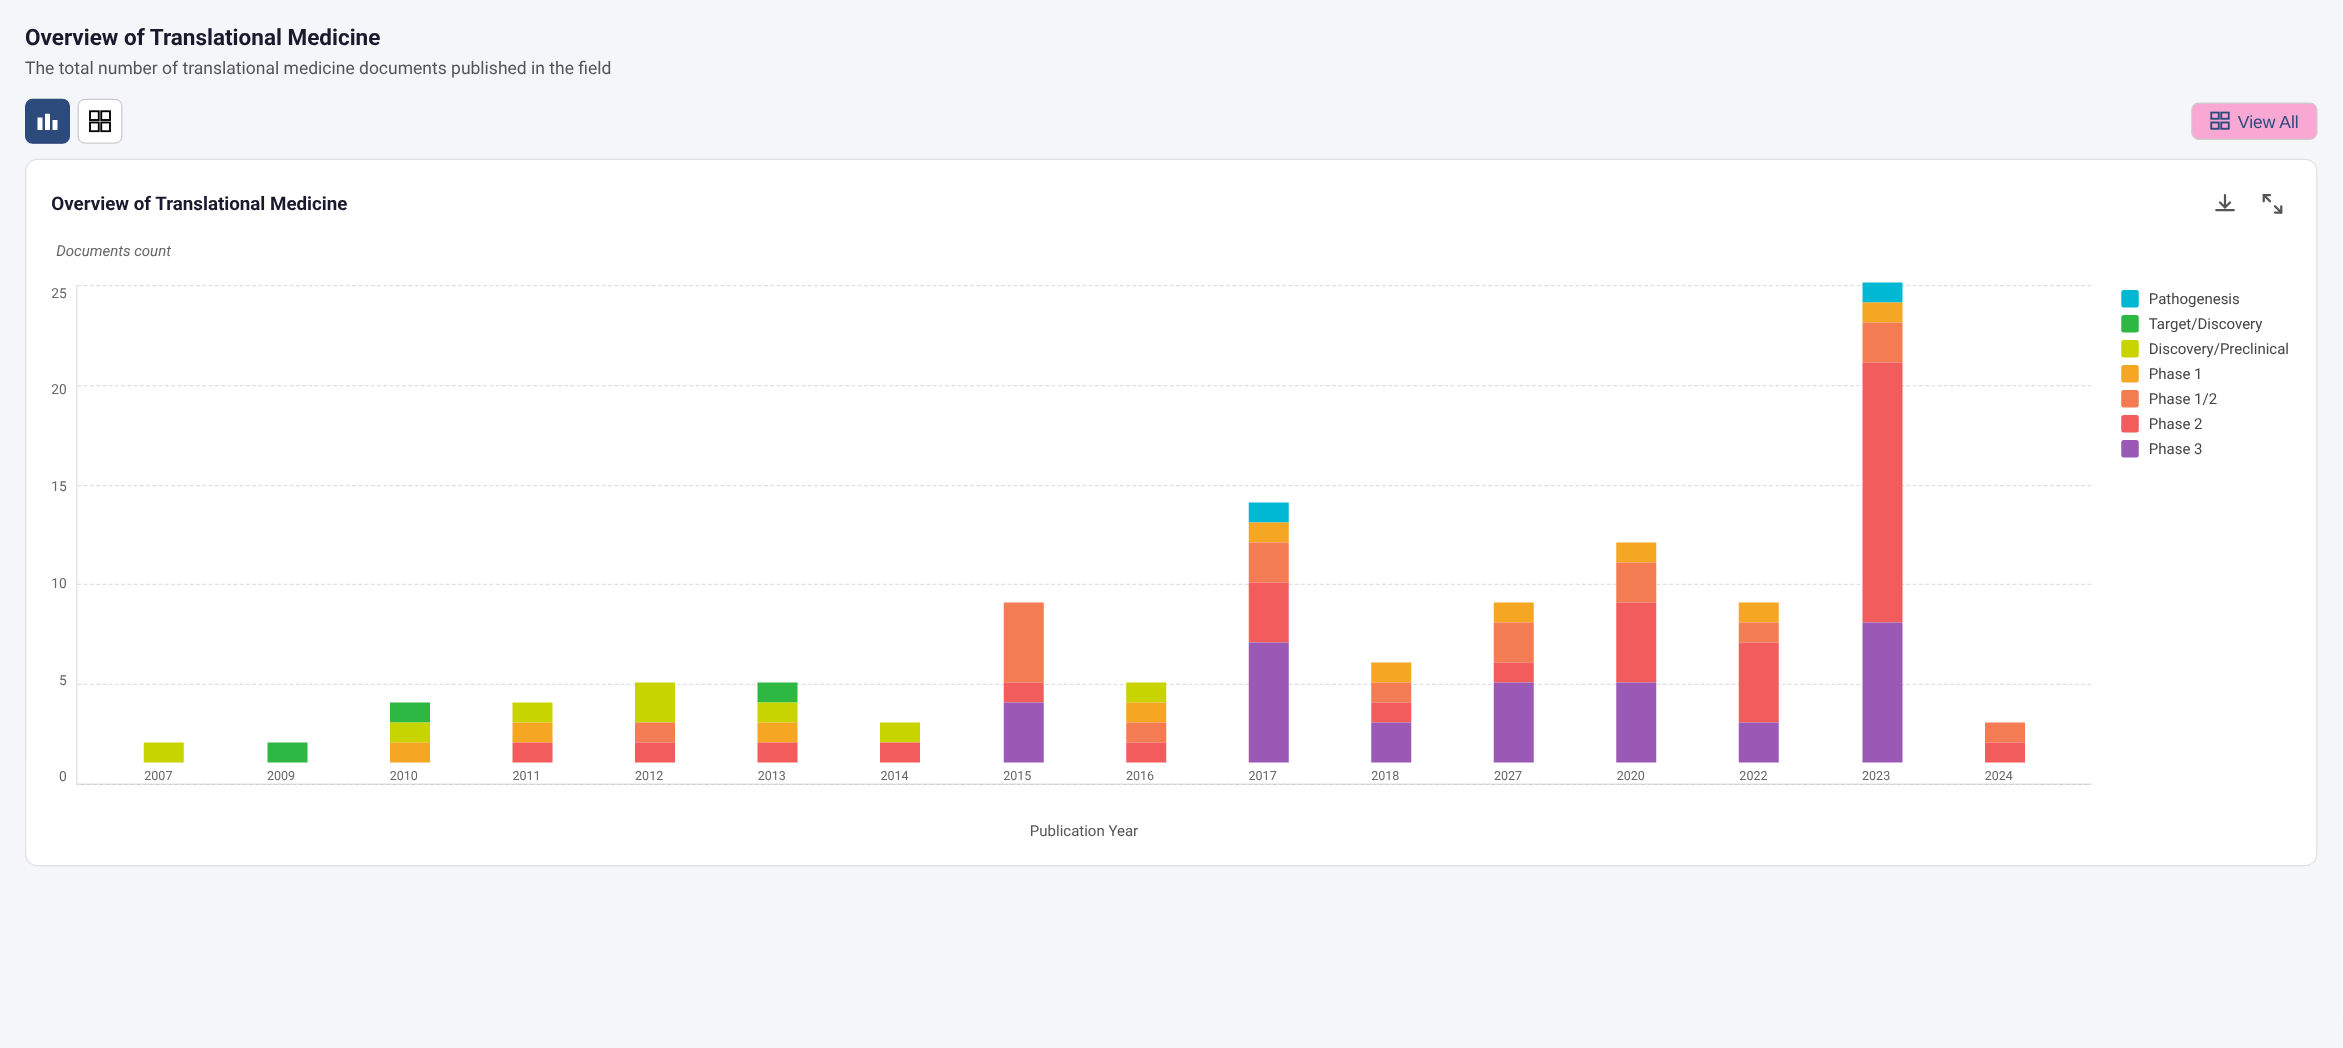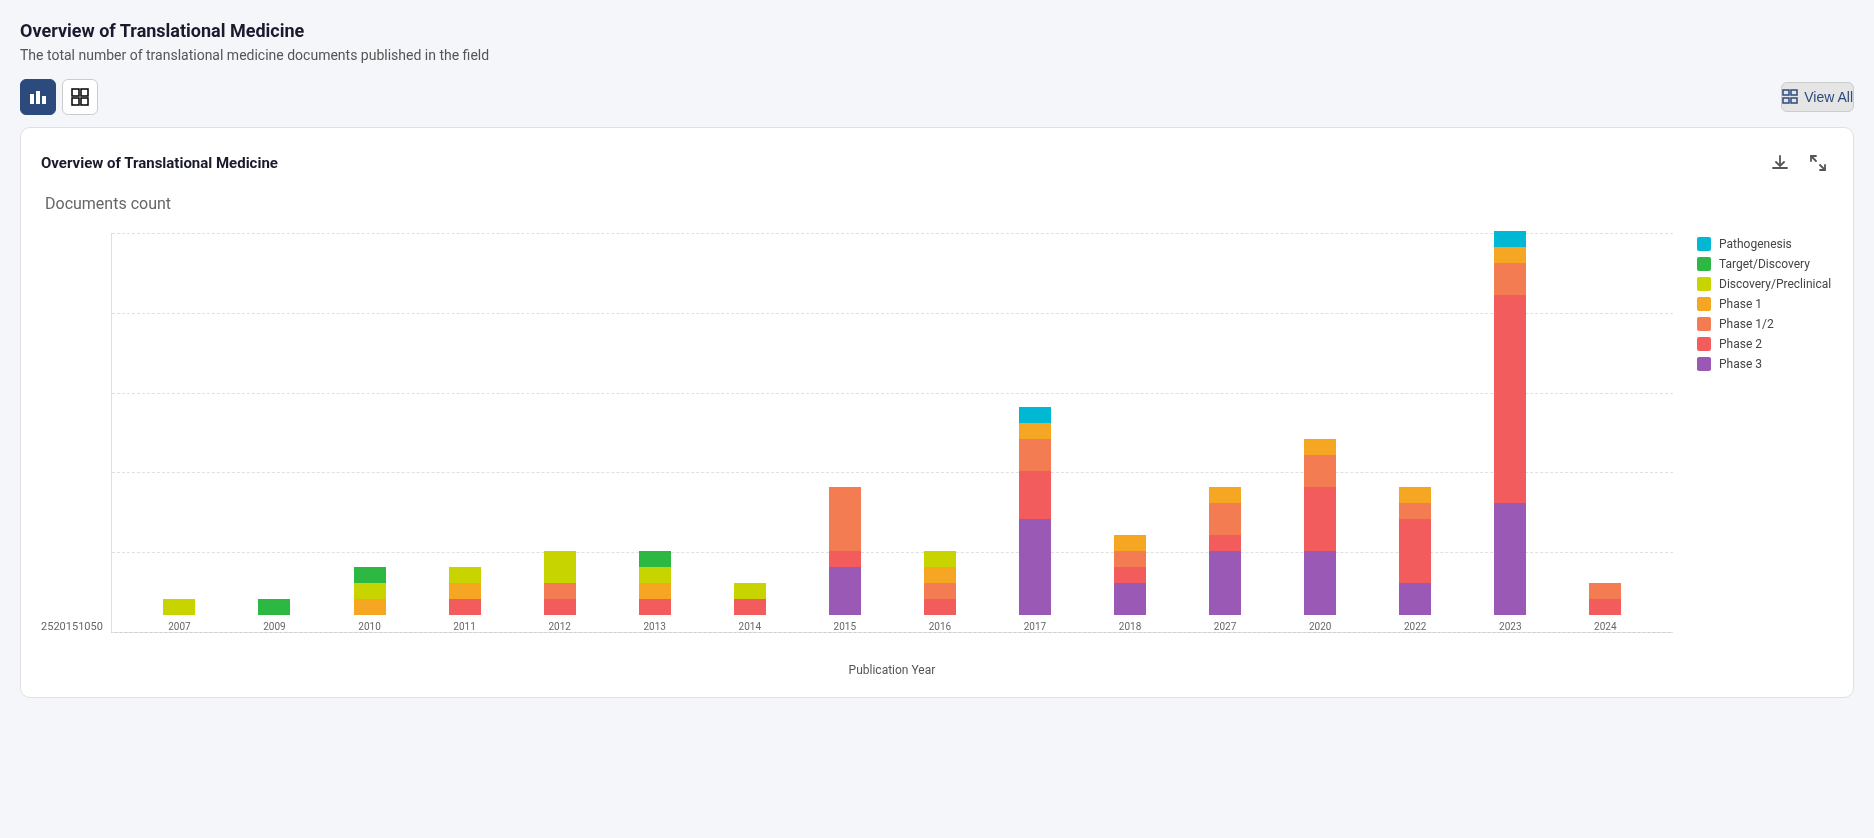--- a/index.html
+++ b/index.html
@@ -47,24 +47,24 @@
     }
     .icon-btn.active {
       background: #2c4a7c;
       border-color: #2c4a7c;
       color: #fff;
     }
     .view-all-btn {
       display: flex;
       align-items: center;
       gap: 6px;
-      background: #e5e5e5;
+      background: #f9a8d4;
       border: 1px solid #ccc;
       border-radius: 6px;
-      padding: 6px 0;
+      padding: 6px 14px;
       cursor: pointer;
       font-size: 14px;
       color: #2c4a7c;
       font-weight: 500;
     }
     .chart-card {
       background: #fff;
       border-radius: 10px;
       border: 1px solid #e0e0e0;
       padding: 20px;
@@ -96,21 +96,21 @@
       justify-content: center;
       font-size: 16px;
       color: #555;
     }
     .chart-area {
       position: relative;
       width: 100%;
     }
     .chart-left {
       display: flex;
-      flex-direction: row;
+      flex-direction: column;
       justify-content: space-between;
       align-items: flex-end;
       height: 400px;
       padding-right: 8px;
       margin-top: 16px;
     }
     .y-tick {
       font-size: 11px;
       color: #666;
     }
@@ -144,21 +144,21 @@
       height: 100%;
       padding: 0 20px;
       justify-content: space-around;
       position: absolute;
       width: 100%;
       bottom: 0;
     }
     .bar-group {
       display: flex;
       flex-direction: column;
-      align-items: center;
+      align-items: flex-start;
       position: relative;
       margin-top: 46px;
     }
     .bar-stack {
       display: flex;
       flex-direction: column-reverse;
       align-items: center;
       cursor: pointer;
     }
     .bar-segment {
@@ -213,24 +213,25 @@
       border-radius: 2px;
       flex-shrink: 0;
     }
     .chart-with-legend {
       display: flex;
       flex-direction: row;
       align-items: flex-start;
       width: 100%;
     }
     .y-axis-label-rotated {
-      font-size: 16px;
+      font-size: 12px;
       color: #666;
       margin-bottom: 4px;
       padding-left: 4px;
+      font-style: italic;
     }
   </style>
 </head>
 <body>
 
 <div>
 
   <div class="page-header">
     <div class="page-title">Overview of Translational Medicine</div>
     <div class="page-subtitle">The total number of translational medicine documents published in the field</div>

